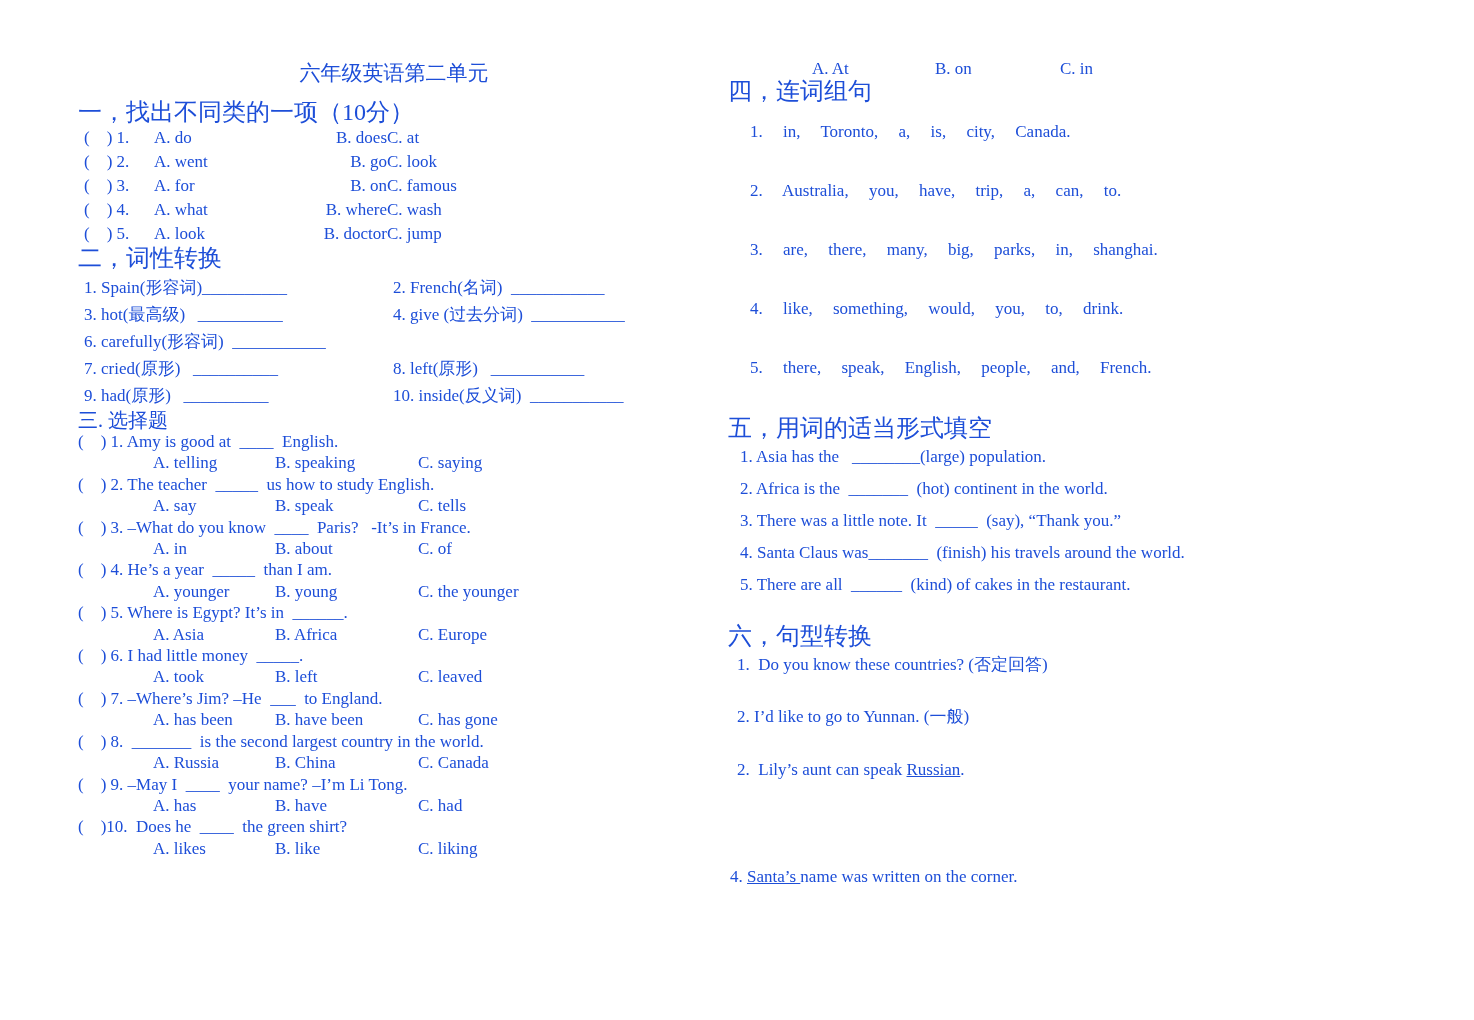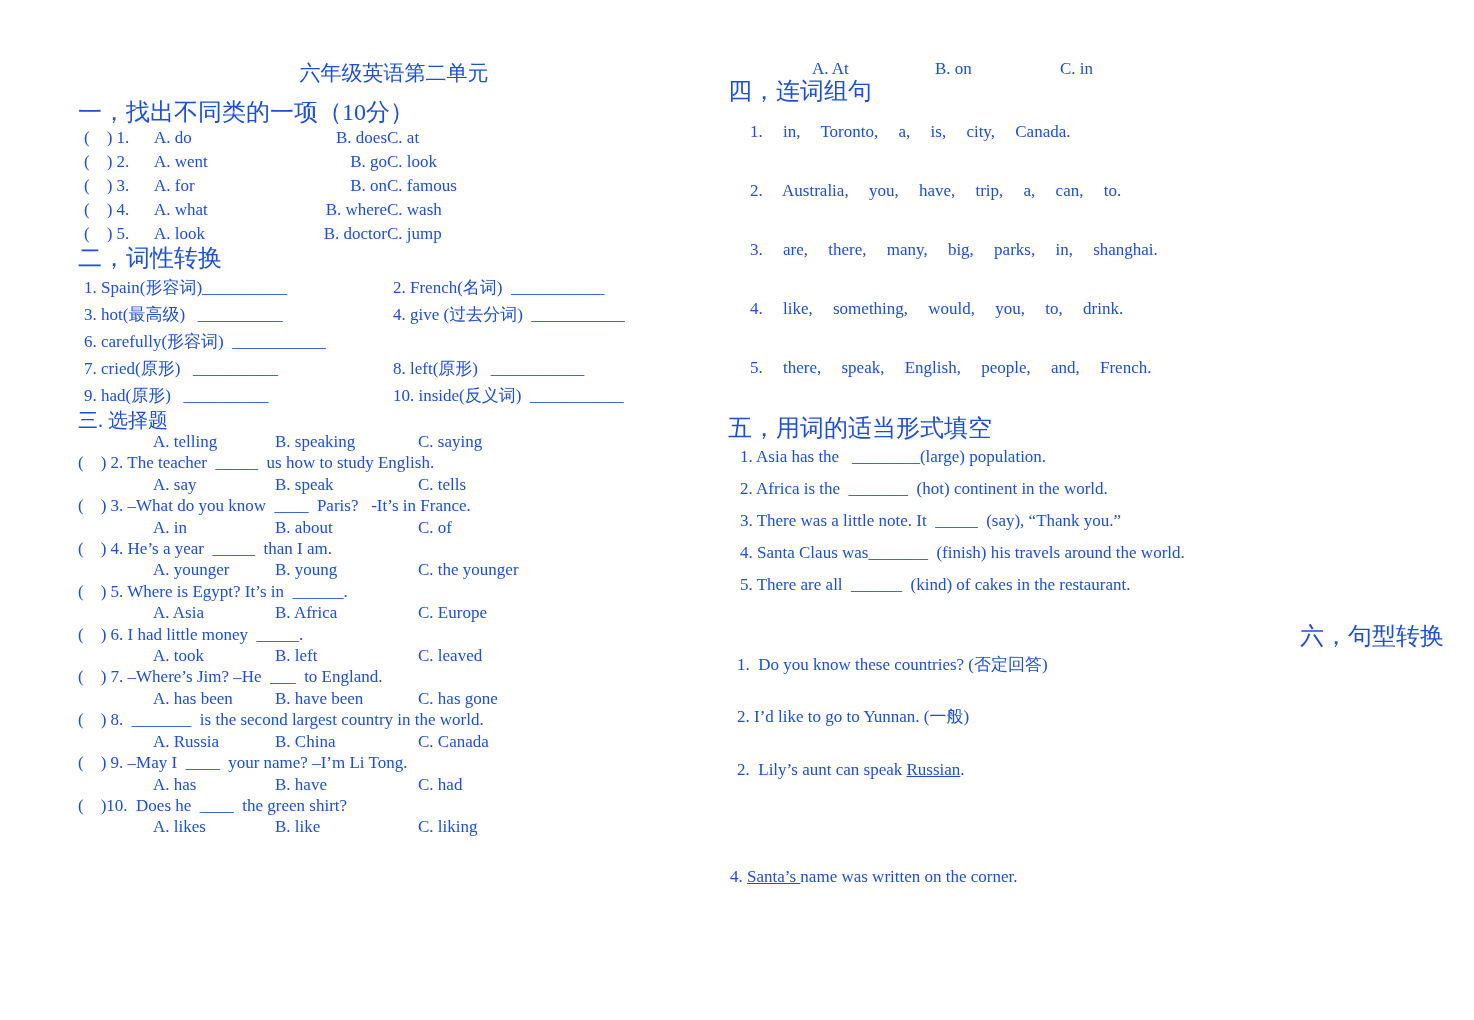--- a/index.html
+++ b/index.html
@@ -44,21 +44,21 @@
   .q11-opts { display:flex; line-height:21.4px; padding-left:84px; }
   .q11-a { display:inline-block; width:123px; }
   .q11-b { display:inline-block; width:125px; }
 
   .h-s4 { margin-bottom:18px; }
   .s4-item { line-height:22px; margin-bottom:37px; word-spacing:16px; padding-left:22px; }
 
   .h-s5 { margin-top:16px; margin-bottom:6px; }
   .s5-item { line-height:22px; margin-bottom:10px; padding-left:12px; }
 
-  .h-s6 { margin-top:28px; margin-bottom:6px;text-align:right; }
+  .h-s6 { margin-top:28px; margin-bottom:6px; }
   .s6-item { line-height:22px; padding-left:9px; }
   .s6-item.last { padding-left:2px; }
   .mb30 { margin-bottom:30px; }
   .mb31 { margin-bottom:31px; }
   .mb85 { margin-bottom:85px; }
   .u { text-decoration:underline; }
 </style>
 </head>
 <body>
 
@@ -121,20 +121,21 @@
       <div class="s2-row">
         <span class="s2-left t">9. had(原形)   __________</span>
         <span class="s2-right t">10. inside(反义词)  ___________</span>
       </div>
     </div>
 
     <div class="heading h-s3 t">三. 选择题</div>
     <div>
 
       <div>
+        <div class="s3-line t">(    ) 1. Amy is good at  ____  English.</div>
         <div class="s3-opts">
           <span class="opt-a t">A. telling</span>
           <span class="opt-b t">B. speaking</span>
           <span class="opt-c t">C. saying</span>
         </div>
       </div>
       <div>
         <div class="s3-line t">(    ) 2. The teacher  _____  us how to study English.</div>
         <div class="s3-opts">
           <span class="opt-a t">A. say</span>

